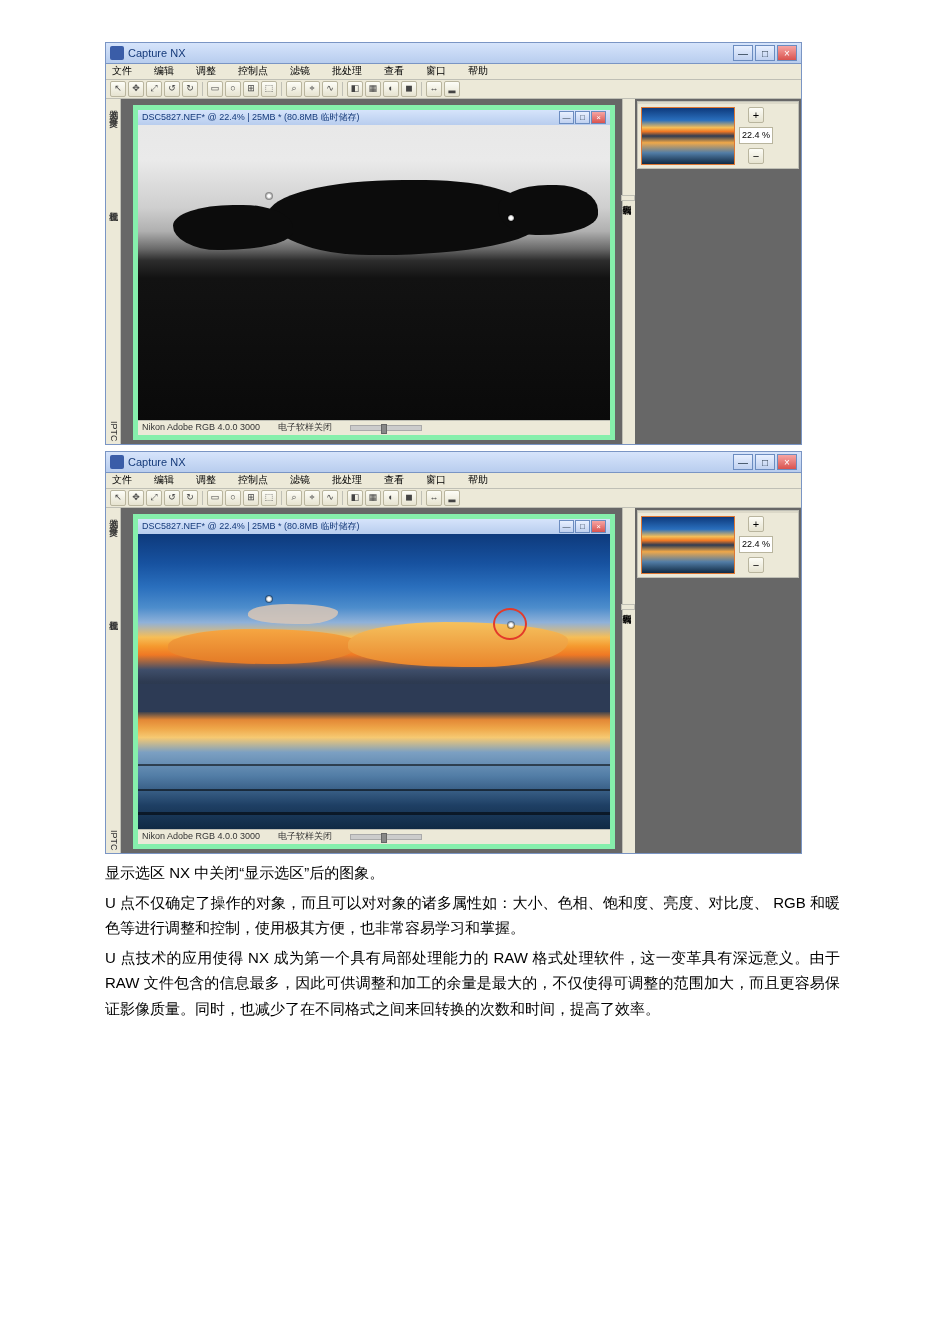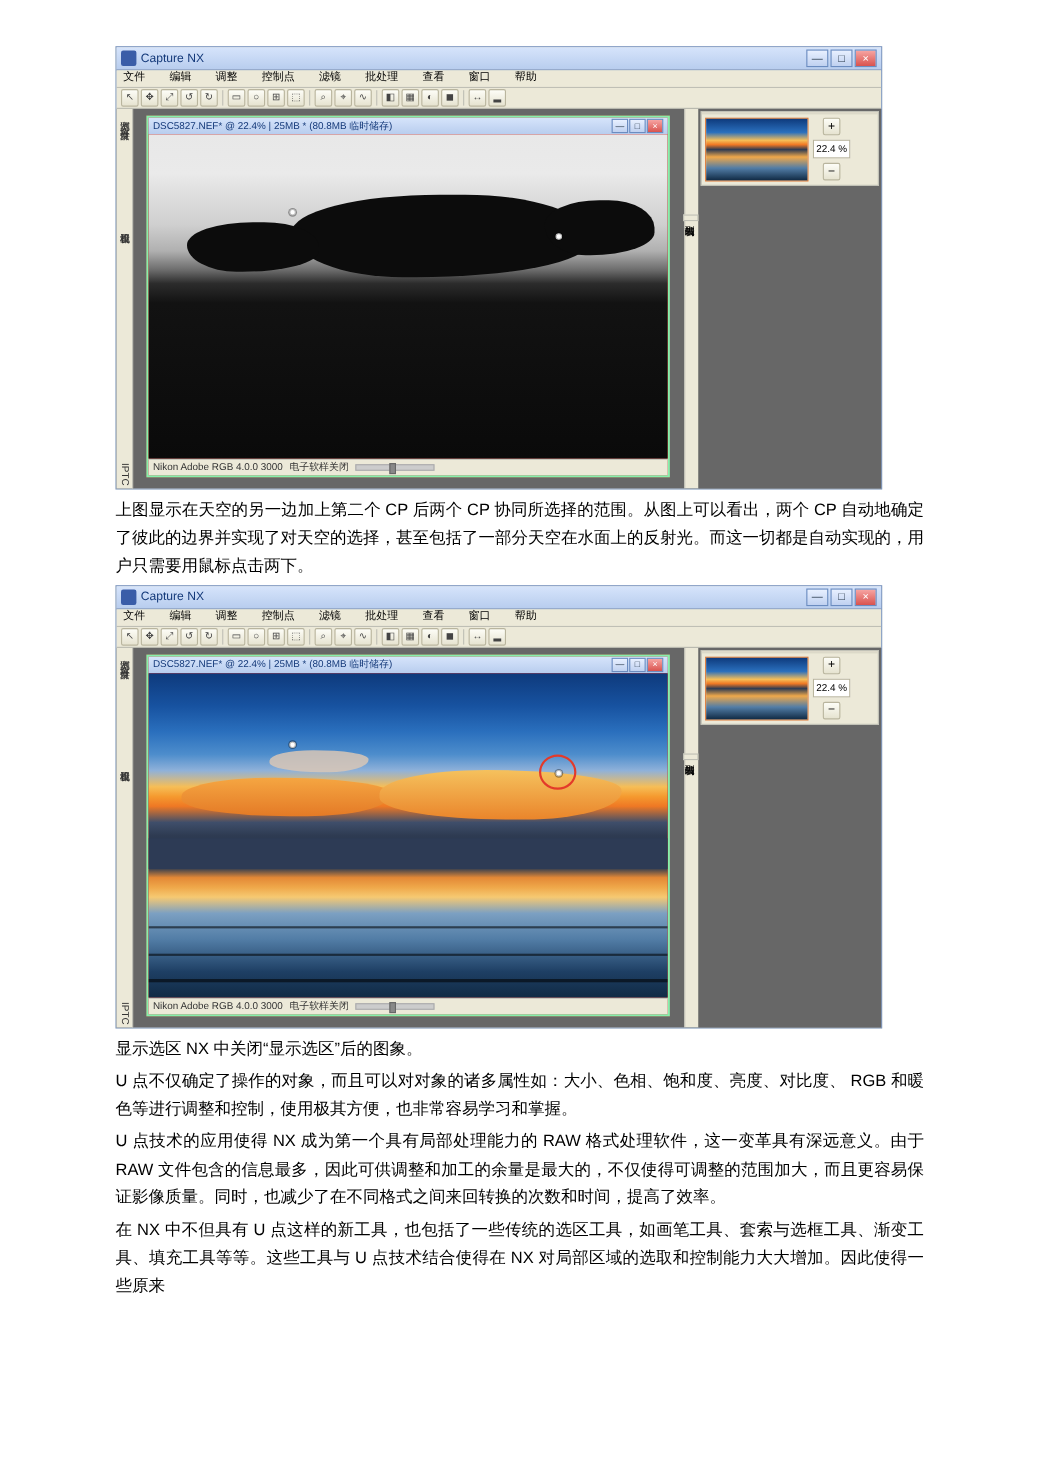--- a/index.html
+++ b/index.html
@@ -120,22 +120,22 @@
   }
   .canvas-area {
     flex: 1;
     position: relative;
     overflow: hidden;
   }
   .doc-window {
     position: absolute;
     left: 12px; top: 6px;
     width: 472px; height: 325px;
-    border: 2px solid #86efac;
-    background: #b91c1c;
+    border: 5px solid #86efac;
+    background: #fef9c3;
     display: flex;
     flex-direction: column;
   }
   .doc-titlebar {
     height: 15px;
     background: linear-gradient(#d6e4fb,#b8cdee);
     display: flex;
     align-items: center;
     padding: 0 4px;
     font-size: 9px;
@@ -218,21 +218,21 @@
     height: 2px;
     background: rgba(0,0,0,.55);
   }
   .statusbar {
     height: 14px;
     background: #ece9d8;
     border-top: 1px solid #bfbfb5;
     display: flex;
     align-items: center;
     padding: 0 4px;
-    gap: 6px;
+    gap: 18px;
     font-size: 9px;
     color: #333;
   }
   .statusbar .slider {
     width: 70px; height: 4px; background: #ccc; position: relative; border: 1px solid #aaa;
   }
   .statusbar .slider::after {
     content:''; position:absolute; left: 30px; top:-2px; width:4px;height:8px;background:#888;border:1px solid #666;
   }
 
@@ -422,21 +422,20 @@
               <div class="zicon">+</div>
               <div class="zoom-row">22.4 %</div>
               <div class="zicon">−</div>
             </div>
           </div>
         </div>
       </div>
     </div>
   </div>
 
-  <p class="para">上图显示在天空的另一边加上第二个 CP 后两个 CP 协同所选择的范围。从图上可以看出，两个 CP 自动地确定了彼此的边界并实现了对天空的选择，甚至包括了一部分天空在水面上的反射光。而这一切都是自动实现的，用户只需要用鼠标点击两下。</p>
 
   <div class="app-window">
     <div class="titlebar">
       <div class="app-icon"></div>
       <div class="title-text">Capture NX</div>
       <div class="win-btn">—</div>
       <div class="win-btn">□</div>
       <div class="win-btn close">×</div>
     </div>
     <div class="menubar">
@@ -534,15 +533,14 @@
             </div>
           </div>
         </div>
       </div>
     </div>
   </div>
 
   <p class="para">显示选区 NX 中关闭“显示选区”后的图象。</p>
   <p class="para">U 点不仅确定了操作的对象，而且可以对对象的诸多属性如：大小、色相、饱和度、亮度、对比度、 RGB 和暖色等进行调整和控制，使用极其方便，也非常容易学习和掌握。</p>
   <p class="para">U 点技术的应用使得 NX 成为第一个具有局部处理能力的 RAW 格式处理软件，这一变革具有深远意义。由于 RAW 文件包含的信息最多，因此可供调整和加工的余量是最大的，不仅使得可调整的范围加大，而且更容易保证影像质量。同时，也减少了在不同格式之间来回转换的次数和时间，提高了效率。</p>
-  <p class="para">在 NX 中不但具有 U 点这样的新工具，也包括了一些传统的选区工具，如画笔工具、套索与选框工具、渐变工具、填充工具等等。这些工具与 U 点技术结合使得在 NX 对局部区域的选取和控制能力大大增加。因此使得一些原来</p>
 
 </div>
 
 </body></html>

